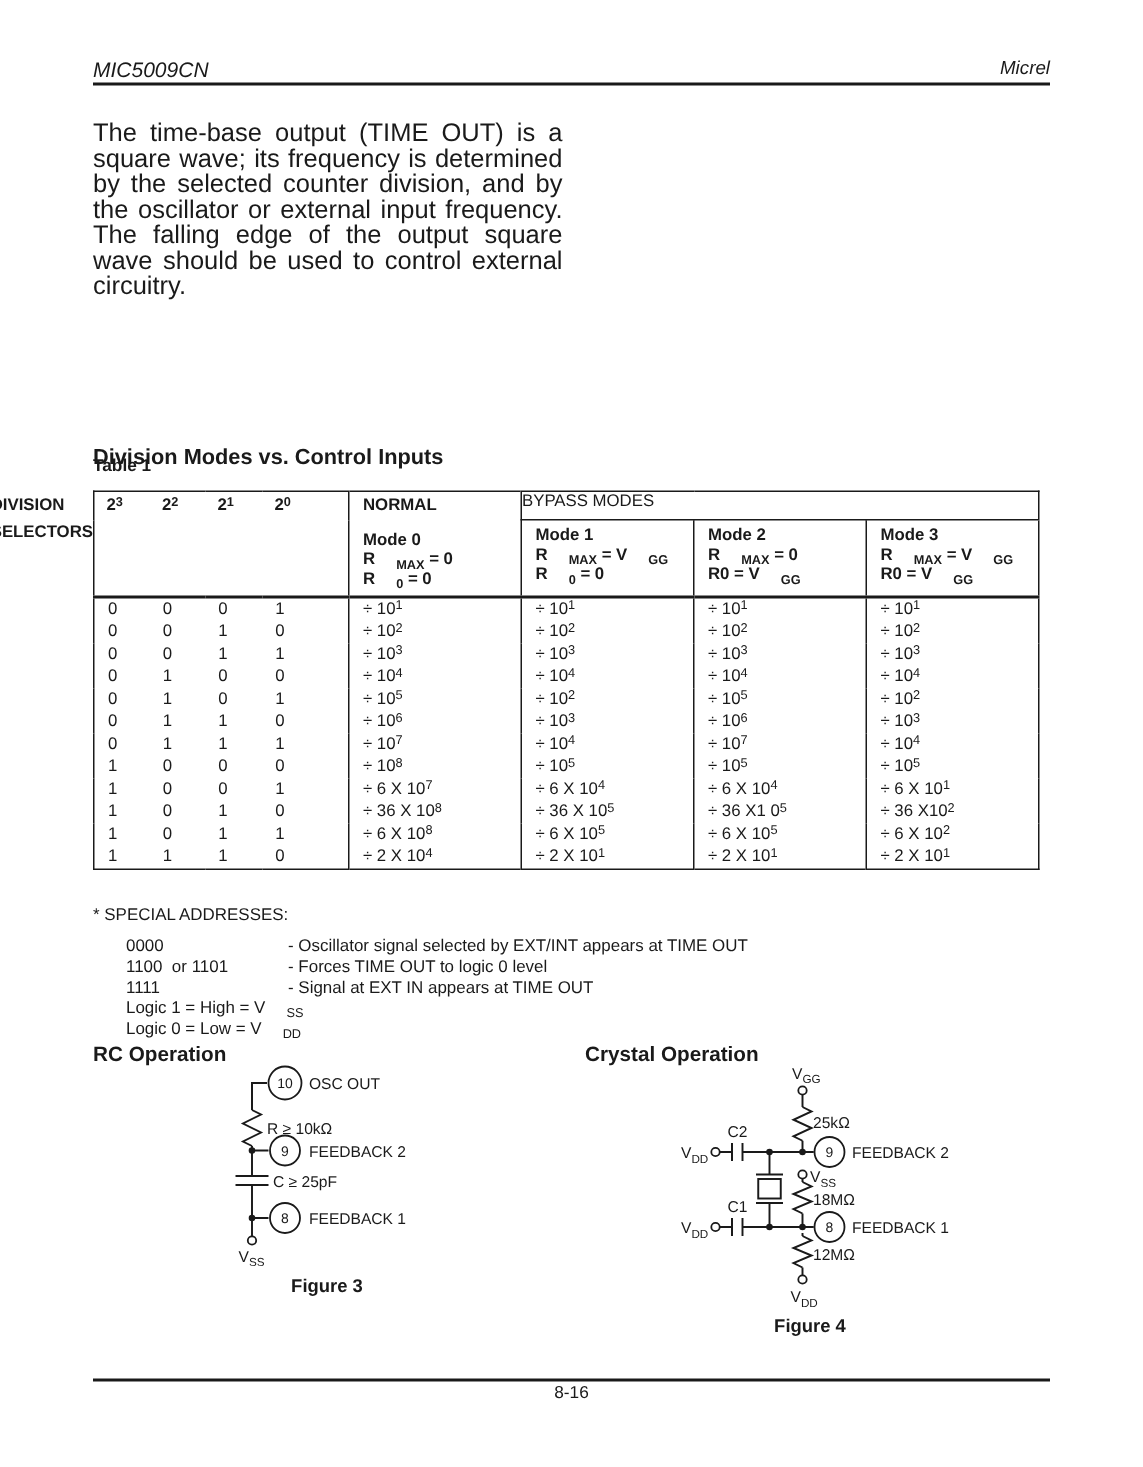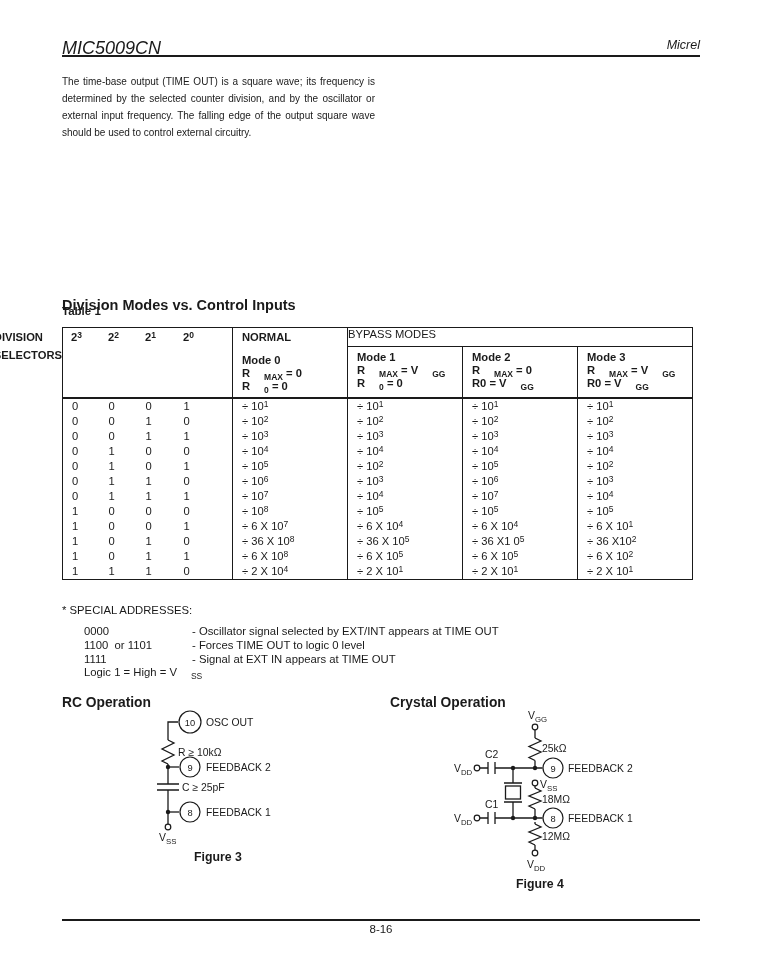--- a/index.html
+++ b/index.html
@@ -1,23 +1,23 @@
 <!DOCTYPE html>
 <html><head>
 <meta charset="utf-8">
 <style>
   html,body{margin:0;padding:0;background:#e8e8e8;}
   .page{position:relative;width:762px;height:978px;background:#ffffff;margin:0 auto;
         font-family:"Liberation Sans",sans-serif;color:#1a1a1a;overflow:hidden;}
-  .hdr-left{position:absolute;left:62px;top:38px;font-style:italic;font-size:18px;}
+  .hdr-left{position:absolute;left:62px;top:38px;font-style:italic;font-size:14px;}
   .hdr-right{position:absolute;right:62px;top:38px;font-style:italic;font-size:12.5px;}
   .rule{position:absolute;left:62px;width:638px;background:#1a1a1a;}
   .hdr-rule{top:55px;height:2px;}
   .ftr-rule{top:919px;height:1.6px;}
-  .intro{position:absolute;left:62px;top:63px;width:313px;font-size:10px;line-height:17px;text-align:justify;}
+  .intro{position:absolute;left:62px;top:63px;width:313px;font-size:17px;line-height:17px;text-align:justify;}
   .sec-title{position:absolute;left:62px;top:285px;font-size:14.5px;font-weight:bold;margin-top:12px;}
   .table-label{position:absolute;left:62px;top:305px;font-size:11.5px;font-weight:bold;}
 
   .divtable{position:absolute;left:62px;top:327px;width:630px;border-collapse:collapse;table-layout:fixed;}
   .divtable{border:1.6px solid #1a1a1a;}
   .divtable th,.divtable td{padding:0;font-size:11.2px;text-align:left;vertical-align:top;font-weight:normal;}
   .vr{border-right:1.5px solid #1a1a1a;}
   .hdr-bot{border-bottom:2.4px solid #1a1a1a;}
   .bypass-th{height:18px;text-align:center;font-weight:bold;vertical-align:middle;
              border-bottom:1.5px solid #1a1a1a;font-size:11.2px;}
@@ -248,20 +248,21 @@
       </div>
       <div class="entry">
         <span class="code">1100  or 1101</span>
         <span class="desc">- Forces TIME OUT to logic 0 level</span>
       </div>
       <div class="entry">
         <span class="code">1111</span>
         <span class="desc">- Signal at EXT IN appears at TIME OUT</span>
       </div>
       <div class="logic-line">Logic 1 = High = V<sub>SS</sub></div>
+      <div class="logic-line">Logic 0 = Low = V<sub>DD</sub></div>
     </div>
   </div>
 
   <h3 class="rc-title">RC Operation</h3>
   <h3 class="crystal-title">Crystal Operation</h3>
 
   <svg id="rc-fig" class="fig" width="330" height="175" viewBox="0 0 330 175">
     <g>
       <path class="wire" d="M116,22 H106 V40"></path>
       <path class="wire" d="M106,40 l6,3 l-12,6 l12,6 l-12,6 l6,3"></path>

